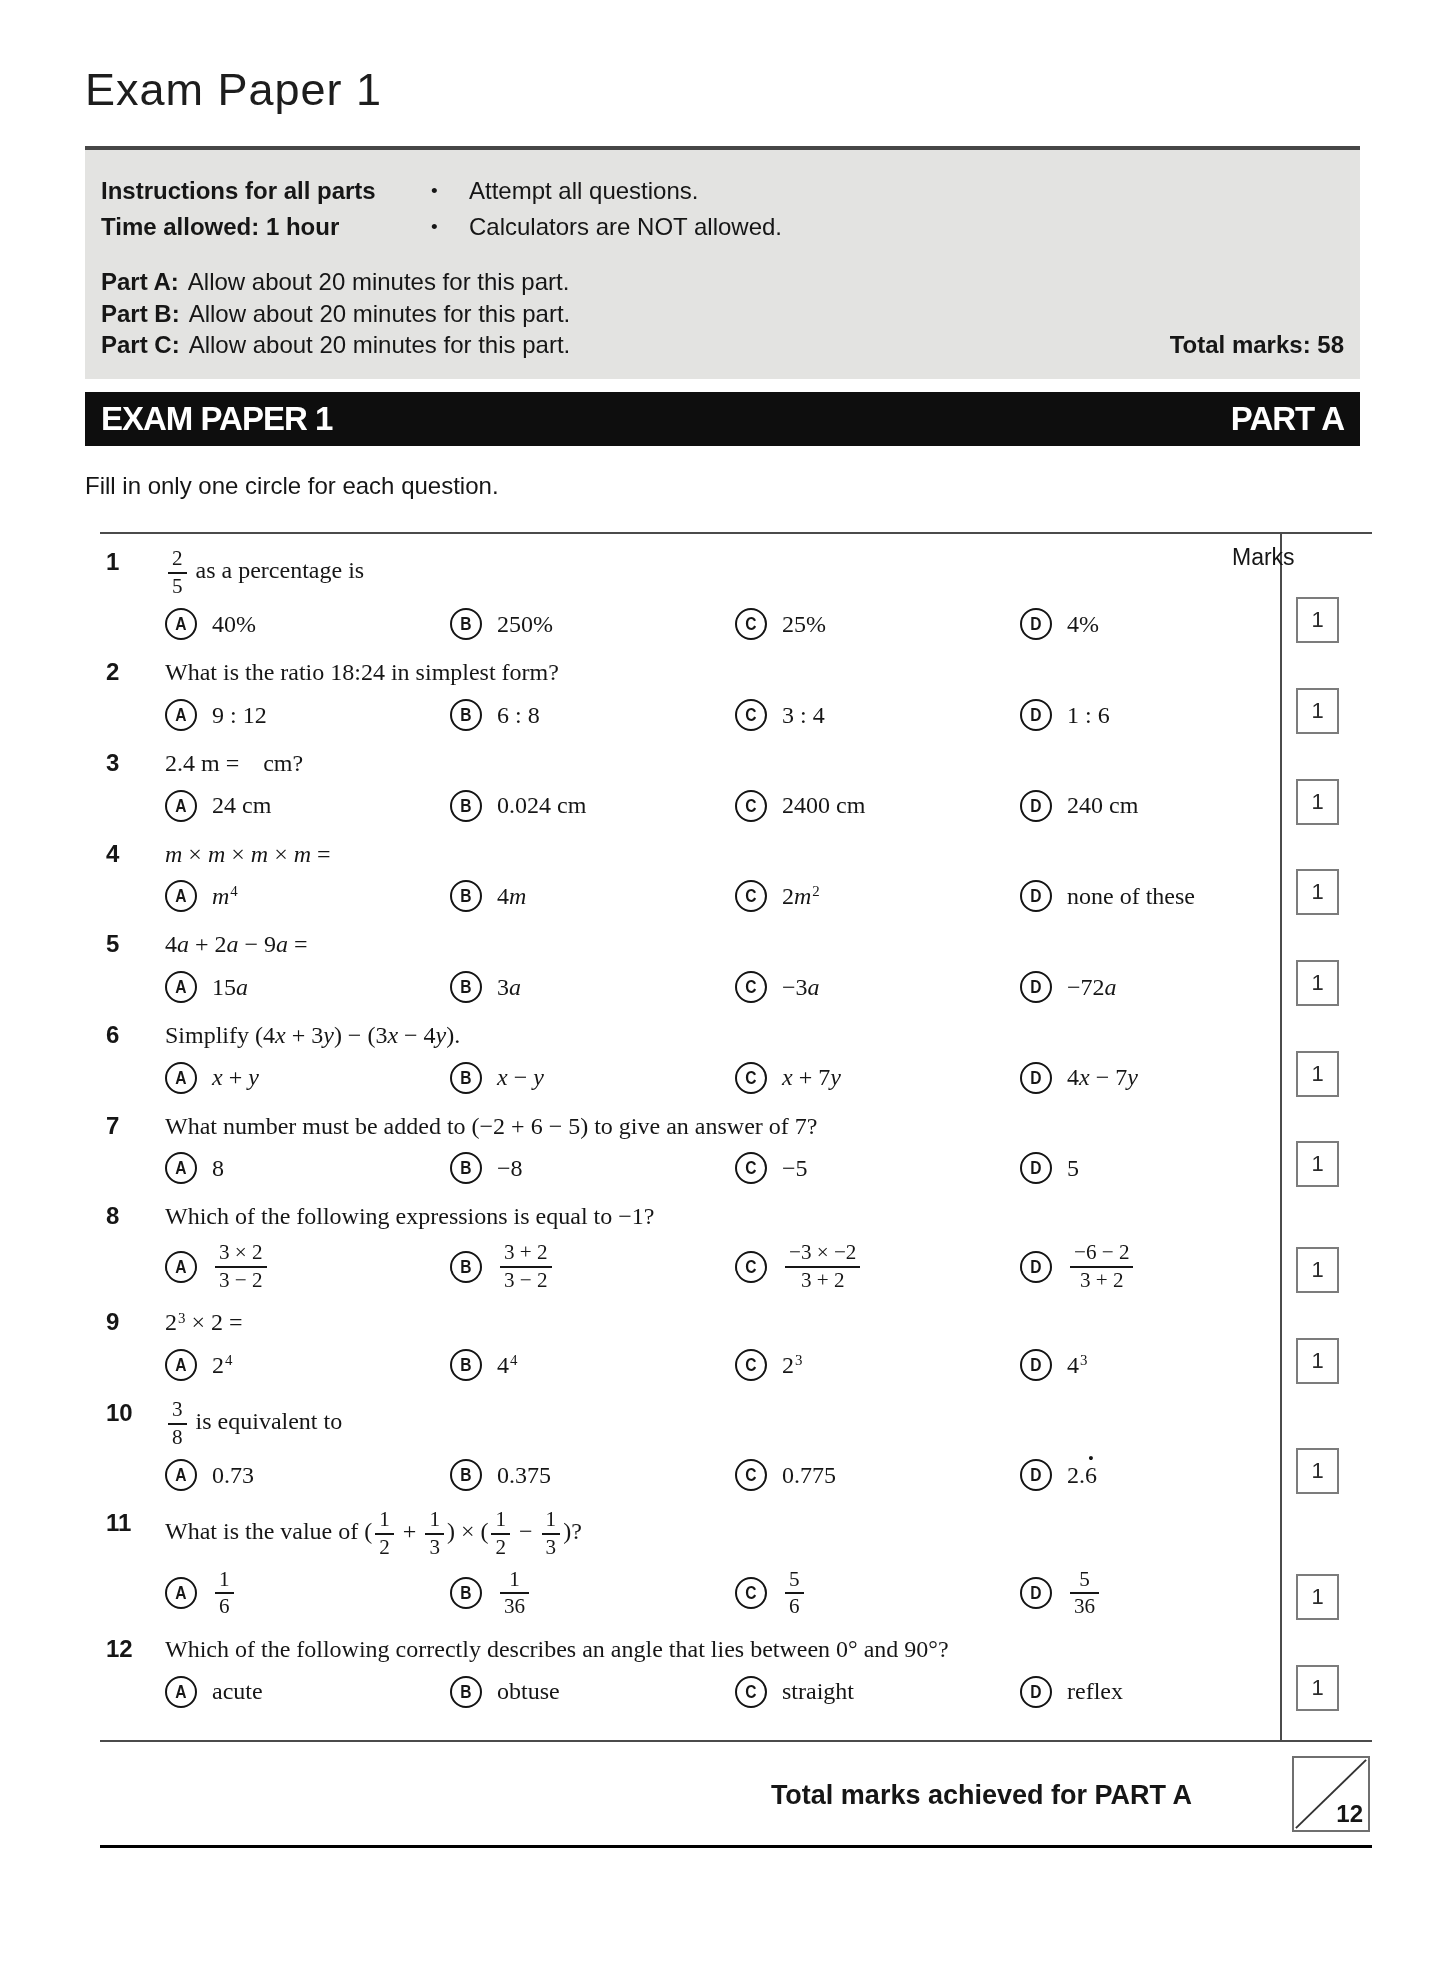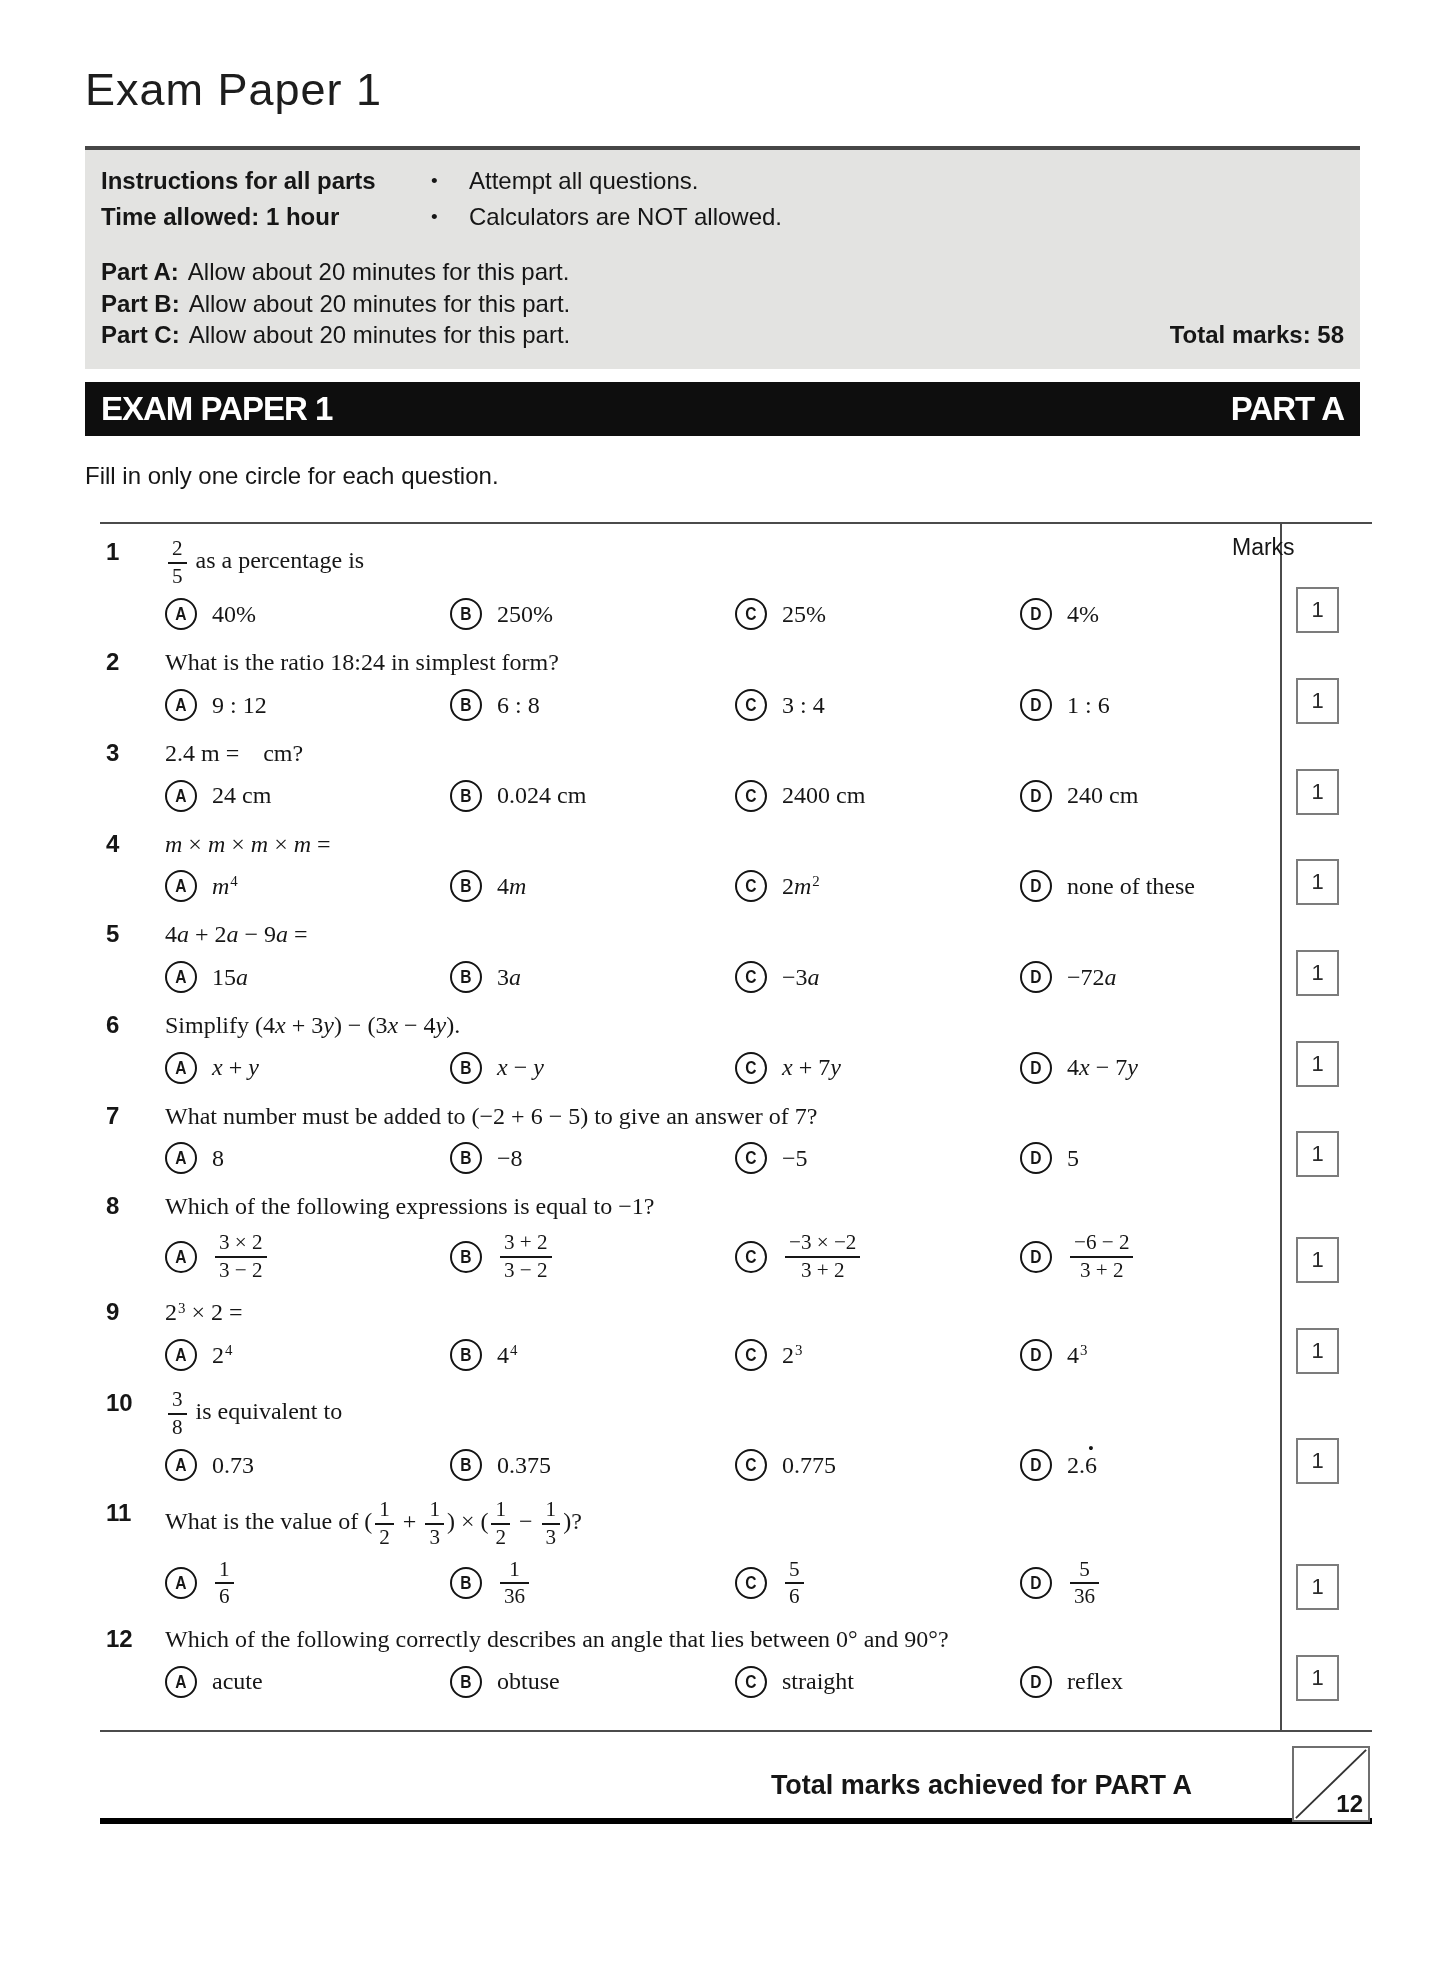--- a/index.html
+++ b/index.html
@@ -6,21 +6,21 @@
   html,body { margin:0; padding:0; }
   body {
     width:1445px; min-height:1975px; background:#ffffff; color:#161616;
     font-family:"Liberation Sans", sans-serif; position:relative;
   }
   .title {
     margin:64px 85px 0; font-weight:400; font-size:45px; letter-spacing:1px; color:#1d1d1d;
   }
   .instructions-box {
     margin:30px 85px 0; background:#e3e3e1; border-top:4px solid #474747;
-    padding:16px 16px 18px; width:1275px;
+    padding:26px 16px 18px; width:1275px;
   }
   .instr-grid { display:grid; grid-template-columns:330px 1fr; row-gap:6px; }
   .instr-label { font-weight:bold; font-size:24px; line-height:1.25; }
   .instr-bullet { font-size:24px; line-height:1.25; display:flex; }
   .bullet-dot { width:38px; text-align:left; font-size:19px; padding-top:3px; }
   .parts { margin-top:24px;text-align:right; }
   .part-line { display:flex; font-size:24px; line-height:1.32; }
   .part-label { font-weight:bold; margin-right:9px; white-space:nowrap; }
   .total-marks { margin-left:auto; font-weight:bold; }
   .banner {
@@ -56,21 +56,21 @@
   }
   .frac {
     display:inline-flex; flex-direction:column; text-align:center; vertical-align:middle;
     margin:0 3px; font-size:0.88em; line-height:1.12;
   }
   .fnum { display:block; padding:0 4px 1px; border-bottom:2px solid #161616; }
   .fden { display:block; padding:1px 4px 0; }
   .sup { font-size:0.62em; position:relative; top:-0.52em; margin-left:1px; }
   .odot { position:relative; display:inline-block; }
   .odot::after { content:"\2022"; position:absolute; left:50%; transform:translateX(-50%) scale(0.7); top:-0.72em; }
-  .total-row { position:relative; margin:0 0 0 100px; width:1272px; height:92px; border-bottom:6px solid #000000; }
+  .total-row { position:relative; margin:0 0 0 100px; width:1272px; height:106px; border-bottom:3px solid #000000; }
   .total-label { position:absolute; right:180px; top:38px; font-weight:bold; font-size:27px; }
   .total-box { position:absolute; right:2px; top:14px; width:78px; height:76px; border:2px solid #6f6f6f; background:#fff; }
   .total-box svg { position:absolute; left:0; top:0; width:100%; height:100%; }
   .total-val { position:absolute; right:5px; bottom:2px; font-weight:bold; font-size:24px; }
   .footer { margin:40px 73px 0 85px; display:flex; justify-content:space-between; align-items:flex-end; }
   .footer-left { font-weight:bold; font-size:17px; }
   .footer-right { font-weight:bold; font-size:31px; }
 </style>
 </head>
 <body>

